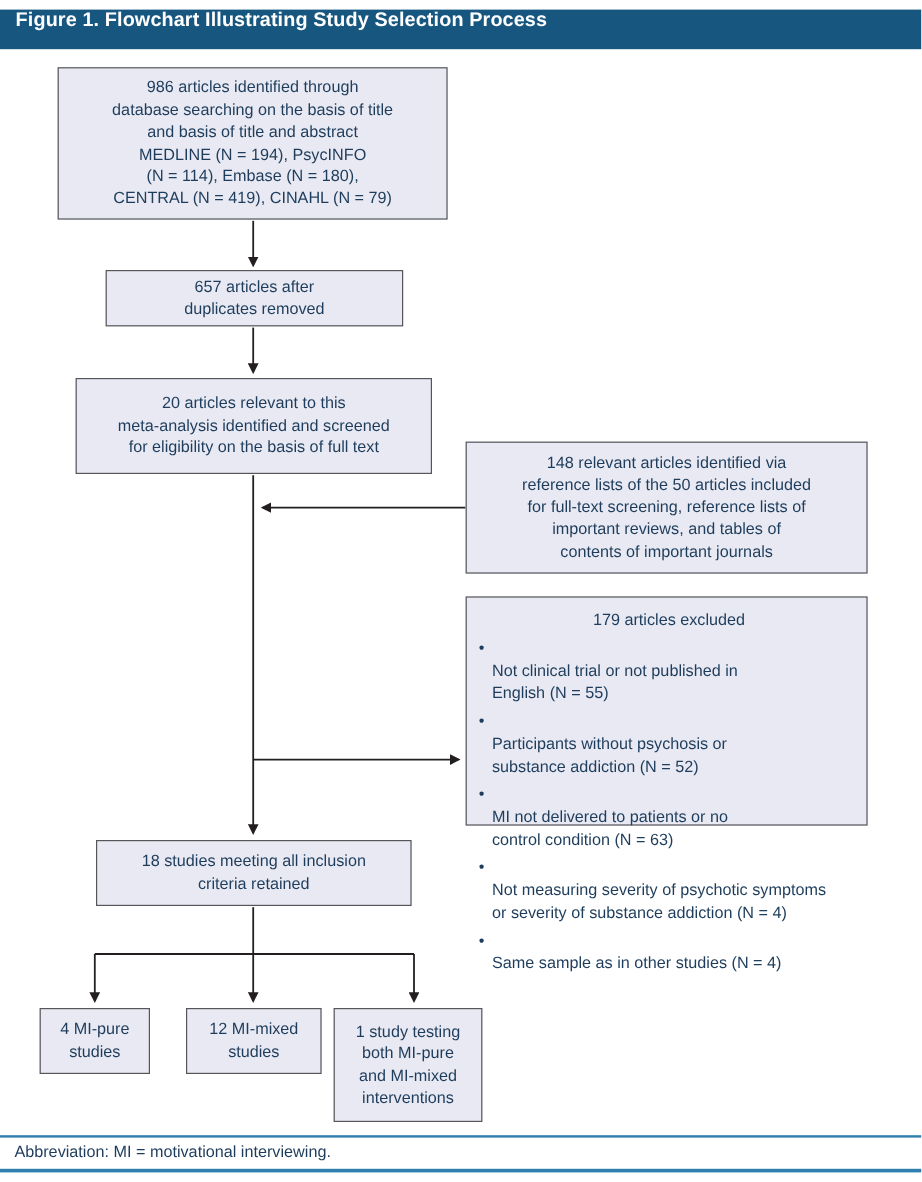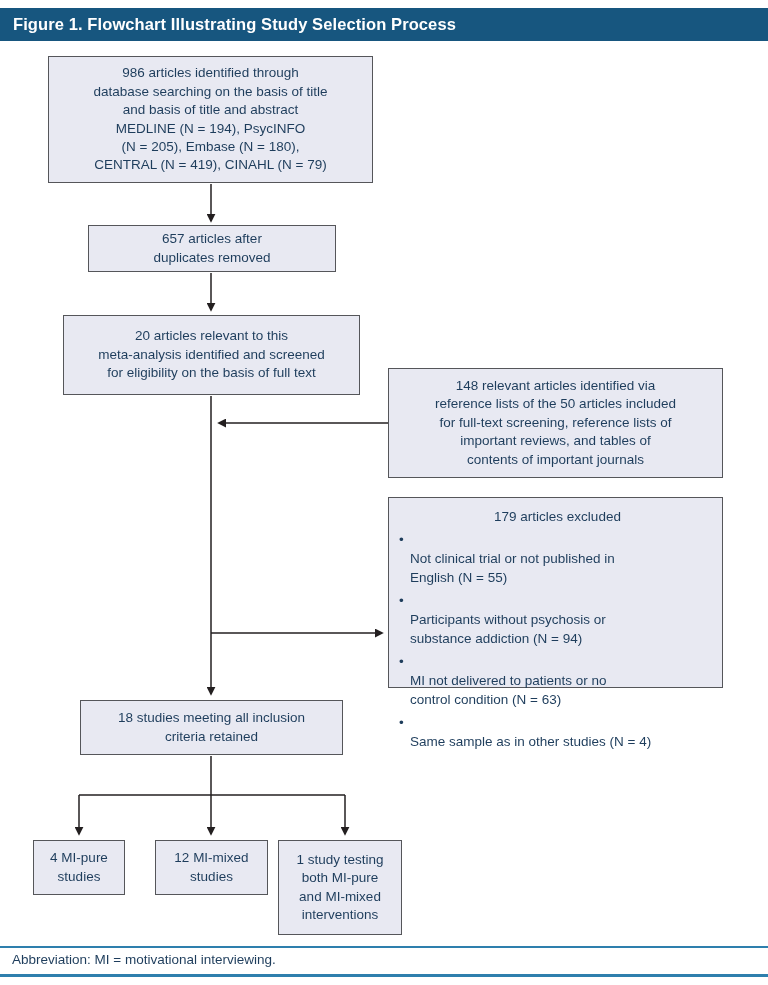--- a/index.html
+++ b/index.html
@@ -8,21 +8,21 @@
     width: 768px; height: 985px;
     font-family: "Liberation Sans", sans-serif;
     color: #1E3D5C;
     position: relative;
   }
   .page { position: relative; width: 768px; height: 985px; background: #ffffff; overflow: hidden; }
 
   .title-bar {
     position: absolute; left: 0; top: 8px; width: 768px; height: 33px;
     background: #17567F; color: #ffffff;
-    display: flex; align-items: center; padding: 0 13px;
+    display: flex; padding: 0 13px;
     font-size: 16.5px; font-weight: bold; letter-spacing: 0.1px;
   }
 
   svg.arrows { position: absolute; left: 0; top: 0; width: 768px; height: 985px; z-index: 0; }
 
   .box {
     position: absolute; z-index: 1;
     background: #E8E9F2;
     border: 1.5px solid #55565A;
     display: flex; align-items: center; justify-content: center;
@@ -82,21 +82,21 @@
       <path d="M211 795 V834" marker-end="url(#ah)"></path>
       <path d="M345 795 V834" marker-end="url(#ah)"></path>
     </g>
   </svg>
 
   <div class="box b-identified">
     <div class="box-text">986 articles identified through
 database searching on the basis of title
 and basis of title and abstract
 MEDLINE (N = 194), PsycINFO
-(N = 205), Embase (N = 180),
+(N = 114), Embase (N = 180),
 CENTRAL (N = 419), CINAHL (N = 79)</div>
   </div>
 
   <div class="box b-dup">
     <div class="box-text">657 articles after
 duplicates removed</div>
   </div>
 
   <div class="box b-screened">
     <div class="box-text">20 articles relevant to this
@@ -115,26 +115,31 @@
   <div class="box b-excluded">
     <div class="ex-title">179 articles excluded</div>
     <div class="ex-item">
       <span class="bullet"></span>
       <span class="ex-text">Not clinical trial or not published in
 English (N = 55)</span>
     </div>
     <div class="ex-item">
       <span class="bullet"></span>
       <span class="ex-text">Participants without psychosis or
-substance addiction (N = 94)</span>
+substance addiction (N = 52)</span>
     </div>
     <div class="ex-item">
       <span class="bullet"></span>
       <span class="ex-text">MI not delivered to patients or no
 control condition (N = 63)</span>
+    </div>
+    <div class="ex-item">
+      <span class="bullet"></span>
+      <span class="ex-text">Not measuring severity of psychotic symptoms
+or severity of substance addiction (N = 4)</span>
     </div>
     <div class="ex-item">
       <span class="bullet"></span>
       <span class="ex-text">Same sample as in other studies (N = 4)</span>
     </div>
   </div>
 
   <div class="box b-included">
     <div class="box-text">18 studies meeting all inclusion
 criteria retained</div>

